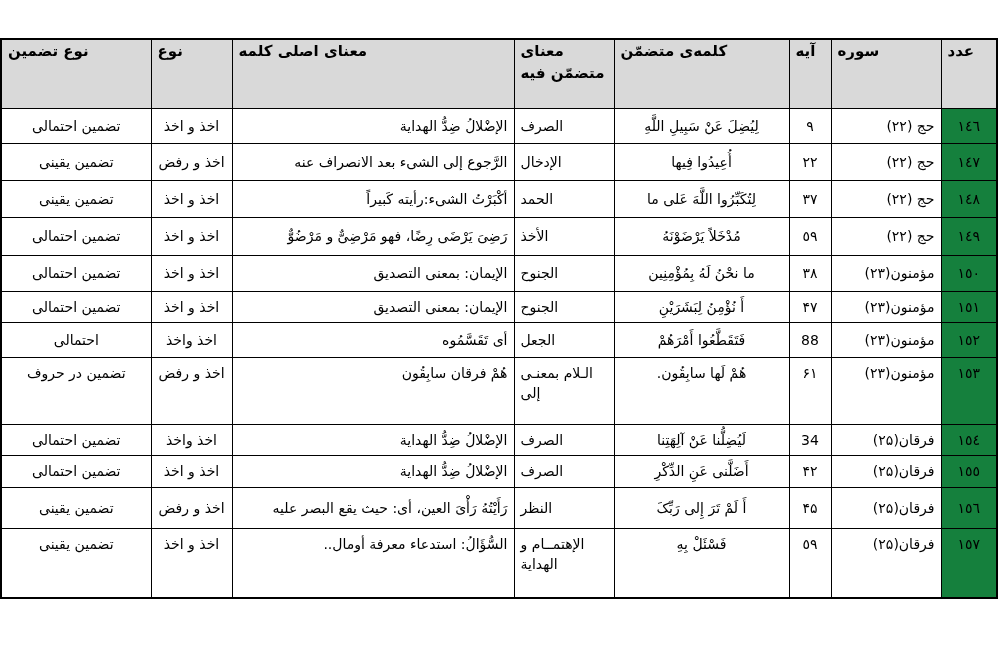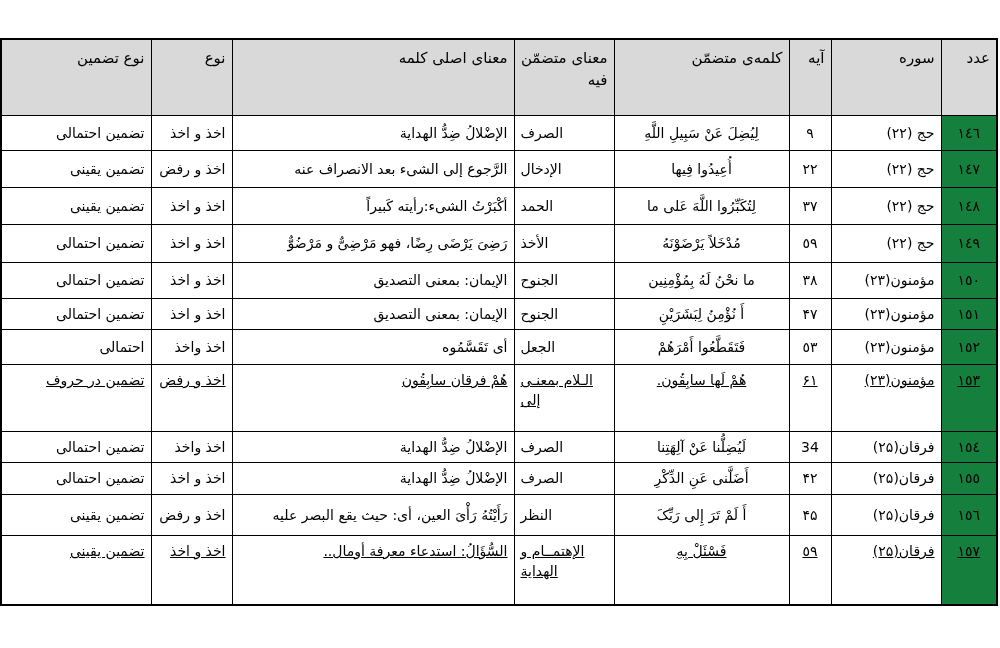--- a/index.html
+++ b/index.html
@@ -22,41 +22,41 @@
   .doc-table th,.doc-table td{
     border:1.5px solid #000;
     padding:2px 6px;
     font-size:14px;
     line-height:1.45;
     vertical-align:middle;
     word-wrap:break-word;
   }
   .doc-table thead th{
     background:#d9d9d9;
-    font-weight:normal;
+    font-weight:bold;
     font-size:15px;
-    text-align:right;
+    text-align:left;
     vertical-align:top;
-    padding-top:8px;
+    padding-top:1px;
     height:65px;
   }
   
   .doc-table td:nth-child(1){text-align:center;background:#15803d;}
   .doc-table td:nth-child(2){text-align:right;}
   .doc-table td:nth-child(3){text-align:center;}
   .doc-table td:nth-child(4){text-align:center;}
   .doc-table td:nth-child(5){text-align:left;}
   .doc-table td:nth-child(6){text-align:right;}
-  .doc-table td:nth-child(7){margin-left:36px;}
-  .doc-table td:nth-child(8){text-align:right;}
+  .doc-table td:nth-child(7){text-align:center;margin-left:36px;}
+  .doc-table td:nth-child(8){text-align:center;}
   
   tr.r0{height:35px}tr.r1{height:37px}tr.r2{height:37px}tr.r3{height:38px}
   tr.r4{height:36px}tr.r5{height:31px}tr.r6{height:35px}tr.r7{height:67px}
   tr.r8{height:31px}tr.r9{height:32px}tr.r10{height:41px}tr.r11{height:69px}
-  tr.vtop td{vertical-align:top;padding-top:5px;text-decoration:underline;}
+  tr.vtop td{vertical-align:top;padding-top:5px;}
 </style>
 </head>
 <body>
 
 <table class="doc-table">
   <colgroup>
     <col style="width:56px">
       <col style="width:110px">
       <col style="width:42px">
       <col style="width:175px">
@@ -134,21 +134,21 @@
       <td>۴٧</td>
       <td>أَ نُؤْمِنُ لِبَشَرَیْنِ</td>
       <td>الجنوح</td>
       <td>الإیمان: بمعنی التصدیق</td>
       <td>اخذ و اخذ</td>
       <td>تضمین احتمالی</td>
     </tr>
     <tr class="r6">
       <td>١٥٢</td>
       <td>مؤمنون(٢٣)</td>
-      <td>٥٣</td>
+      <td>88</td>
       <td>فَتَقَطَّعُوا أَمْرَهُمْ</td>
       <td>الجعل</td>
       <td>أی تَقَسَّمُوه</td>
       <td>اخذ واخذ</td>
       <td>احتمالی</td>
     </tr>
     <tr class="r7 vtop">
       <td>١٥٣</td>
       <td>مؤمنون(٢٣)</td>
       <td>۶١</td>

